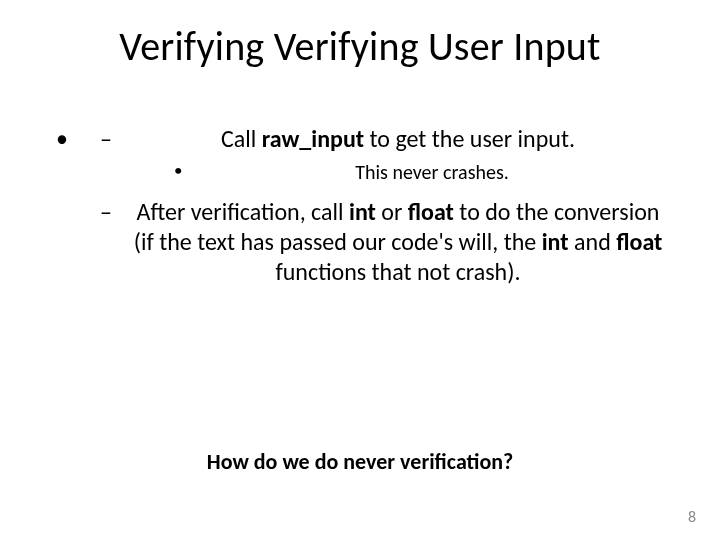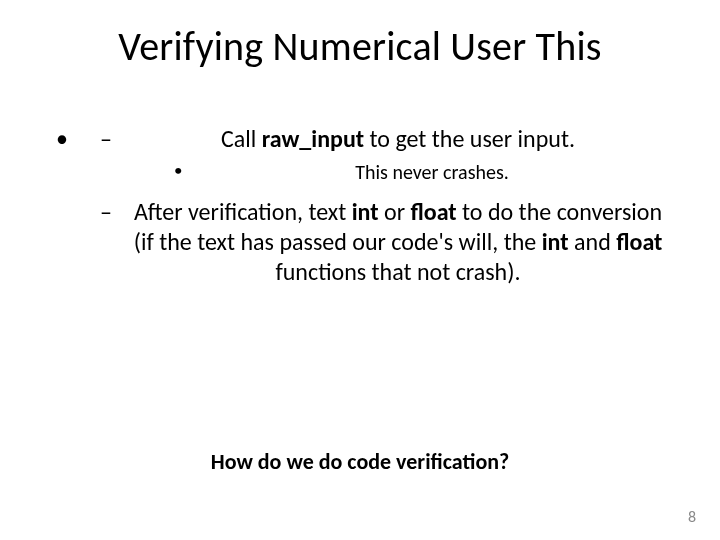--- a/index.html
+++ b/index.html
@@ -107,39 +107,39 @@
     right: 24px;
     font-size: 16px;
     color: #8a8a8a;
   }
 </style>
 </head>
 <body>
 
 <div class="slide">
 
-  <div class="title">Verifying Numerical User This</div>
+  <div class="title">Verifying Verifying User Input</div>
 
   <div class="body">
     <ul class="lvl1">
       <li>
         <ul class="lvl2">
           <li>
             <span>Call </span><span class="bold">raw_input</span><span> to get the user input.</span>
             <ul class="lvl3">
               <li>
                 <span>This never crashes.</span>
               </li>
             </ul>
           </li>
           <li>
-            <span>After verification, text </span><span class="bold">int</span><span> or </span><span class="bold">float</span><span> to do the conversion (if the text has passed our code's will, the </span><span class="bold">int</span><span> and </span><span class="bold">float</span><span> functions that not crash).</span>
+            <span>After verification, call </span><span class="bold">int</span><span> or </span><span class="bold">float</span><span> to do the conversion (if the text has passed our code's will, the </span><span class="bold">int</span><span> and </span><span class="bold">float</span><span> functions that not crash).</span>
           </li>
         </ul>
       </li>
     </ul>
   </div>
 
-  <div class="question">How do we do code verification?</div>
+  <div class="question">How do we do never verification?</div>
 
   <div class="pagenum">8</div>
 
 </div>
 
 </body></html>

